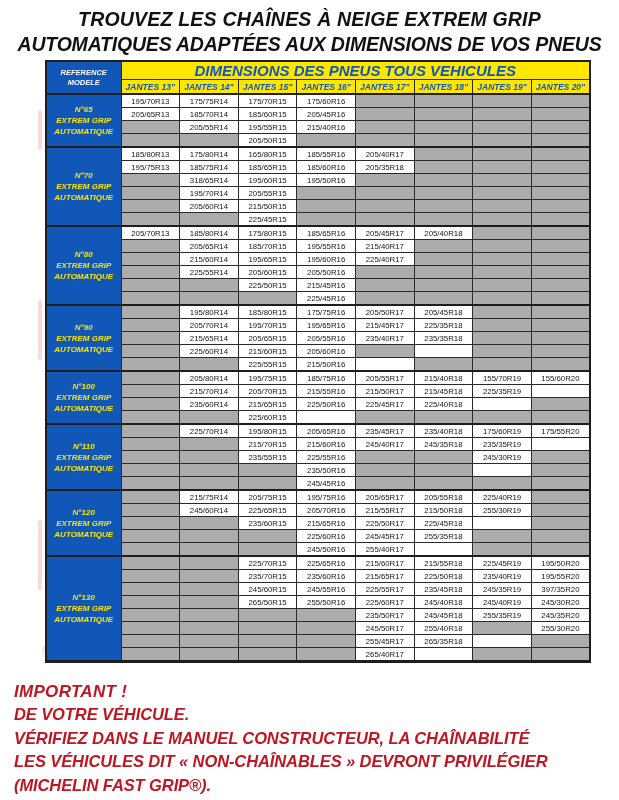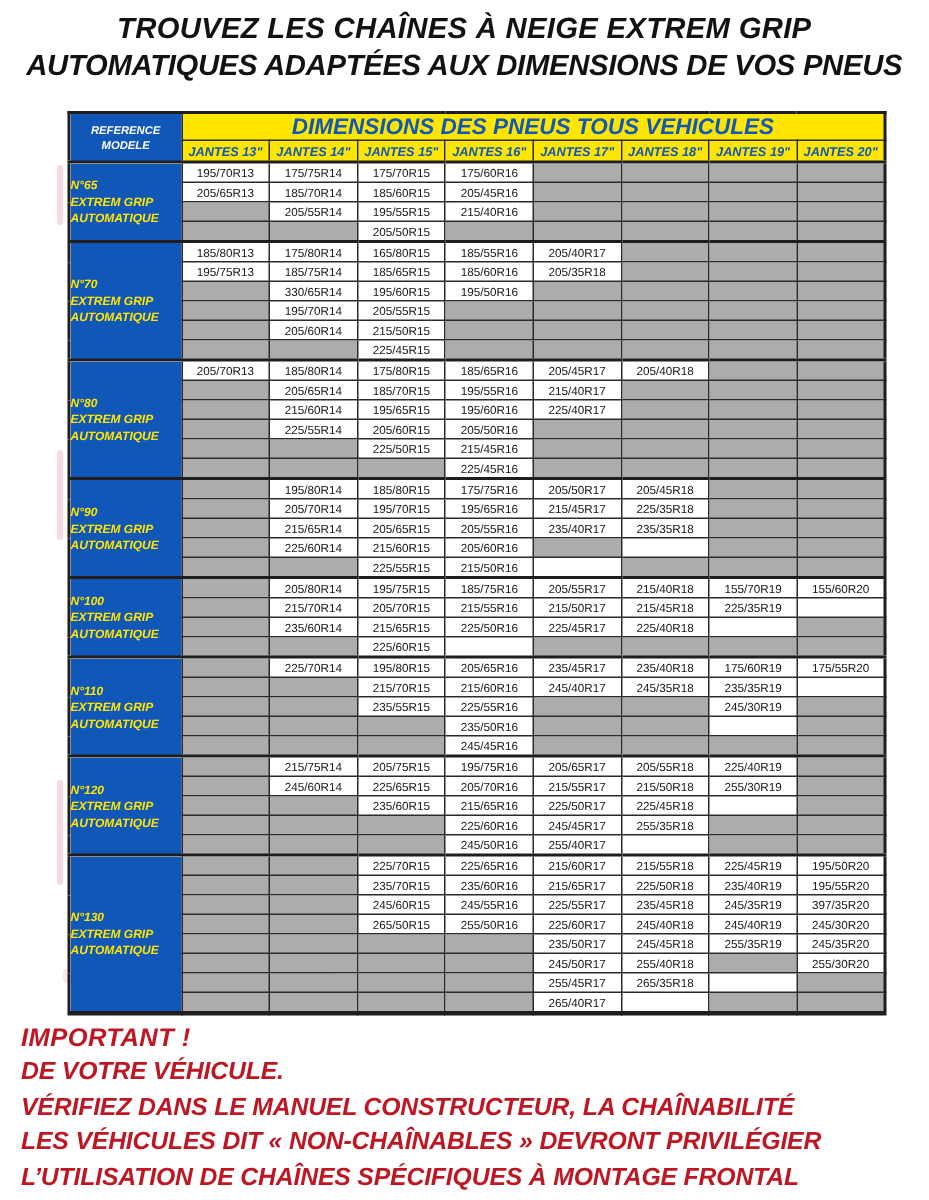--- a/index.html
+++ b/index.html
@@ -8,21 +8,21 @@
     font-family:"Liberation Sans", sans-serif; overflow:hidden;
   }
   .title {
     position:absolute; top:7px; left:0; width:619px; text-align:center;
     font-style:italic; font-weight:bold; color:#121212;
   }
   .title .line1 { font-size:19.5px; line-height:25px; letter-spacing:.2px; }
   .title .line2 { font-size:19.5px; line-height:25px; letter-spacing:-0.2px; }
 
   table.sizes {
-    position:absolute; left:45px; top:74px; width:546px;
+    position:absolute; left:45px; top:60px; width:546px;
     border-collapse:collapse; table-layout:fixed;
     border:2px solid #1e1e1e;
   }
   table.sizes th, table.sizes td {
     border:1px solid #2a2a2a; padding:0; overflow:hidden; white-space:nowrap;
   }
   th.refcell {
     background:#1057B8; color:#ffffff; font-style:italic; font-weight:bold;
     font-size:7.5px; line-height:10px; text-align:center; vertical-align:middle;
   }
@@ -33,21 +33,21 @@
   th.colhead {
     background:#FFE600; color:#1057B8; font-style:italic; font-weight:bold;
     font-size:8.5px; height:13px; text-align:center; vertical-align:middle;
   }
   tbody td { height:12px; font-size:7.8px; text-align:center; color:#161616; }
   td.val    { background:#ffffff; }
   td.empty  { background:#ACACAC; }
   td.wempty { background:#ffffff; }
   td.model {
     background:#1057B8; color:#FFE600; font-style:italic; font-weight:bold;
-    font-size:8px; line-height:11px; text-align:left; vertical-align:middle;
+    font-size:8px; line-height:11px; text-align:center; vertical-align:middle;
     white-space:normal;
   }
   tr.block-start td { border-top:2px solid #1e1e1e; }
   table.sizes { border-bottom:3px solid #1e1e1e; }
 
   .notice {
     position:absolute; left:14px; top:681px; width:600px;
     color:#BE1622; font-style:italic; font-weight:bold;
   }
   .notice .heading { font-size:17px; line-height:22px; letter-spacing:.3px; }
@@ -172,21 +172,21 @@
           <td class="val">185/75R14</td>
           <td class="val">185/65R15</td>
           <td class="val">185/60R16</td>
           <td class="val">205/35R18</td>
           <td class="empty"></td>
           <td class="empty"></td>
           <td class="empty"></td>
         </tr>
         <tr>
           <td class="empty"></td>
-          <td class="val">330/65R14</td>
+          <td class="val">318/65R14</td>
           <td class="val">195/60R15</td>
           <td class="val">195/50R16</td>
           <td class="empty"></td>
           <td class="empty"></td>
           <td class="empty"></td>
           <td class="empty"></td>
         </tr>
         <tr>
           <td class="empty"></td>
           <td class="val">195/70R14</td>
@@ -578,17 +578,16 @@
           <td class="empty"></td>
         </tr>
       </tbody>
   </table>
 
   <div class="notice">
     <div class="heading">IMPORTANT !</div>
     <div class="nline">DE VOTRE VÉHICULE.</div>
     <div class="nline">VÉRIFIEZ DANS LE MANUEL CONSTRUCTEUR, LA CHAÎNABILITÉ</div>
     <div class="nline">LES VÉHICULES DIT « NON-CHAÎNABLES » DEVRONT PRIVILÉGIER</div>
-    <div class="nline">L’UTILISATION DE CHAÎNES SPÉCIFIQUES À MONTAGE FRONTAL</div>
     <div class="nline">(MICHELIN FAST GRIP®).</div>
   </div>
 
 </div>
 
 </body></html>

